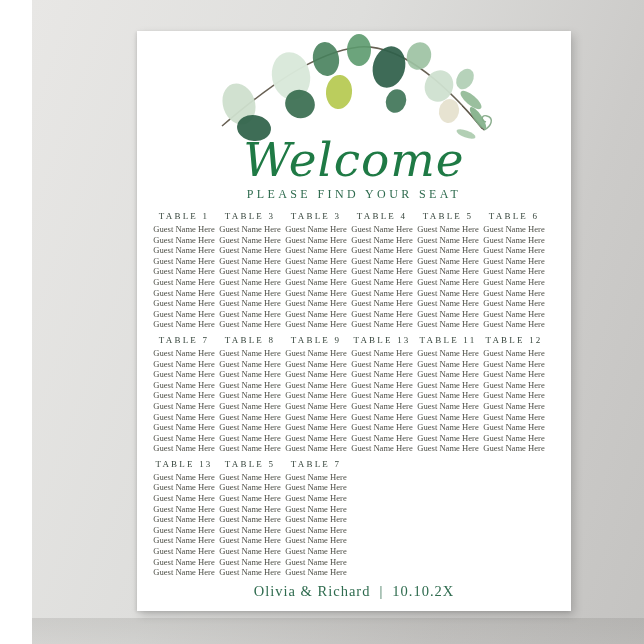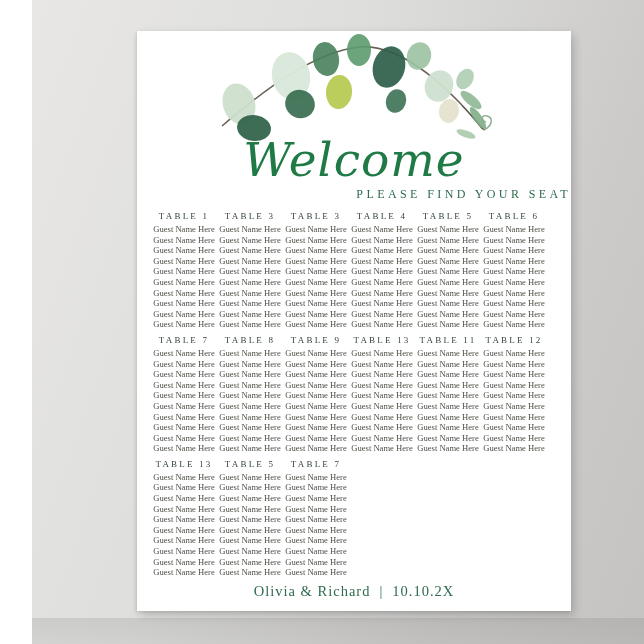--- a/index.html
+++ b/index.html
@@ -34,21 +34,21 @@
     position: absolute; top: 104px; left: 0; right: 0;
     text-align: center;
     font-family: "DejaVu Serif", serif;
     font-style: italic;
     font-size: 47px; line-height: 50px;
     color: var(--accent-green, #1f7a45);
     letter-spacing: 1px;
   }
   .subtitle {
     position: absolute; top: 157px; left: 0; right: 0;
-    text-align: right;
+    text-align: center;
     font-size: 12px; line-height: 13px;
     letter-spacing: 3.4px;
     color: var(--deep-green, #2e6b4e);
   }
   .seating-grid {
     position: absolute; top: 179px; left: 15px; right: 25px;
     display: grid;
     grid-template-columns: repeat(6, 1fr);
     row-gap: 4px; column-gap: 2px;
   }

